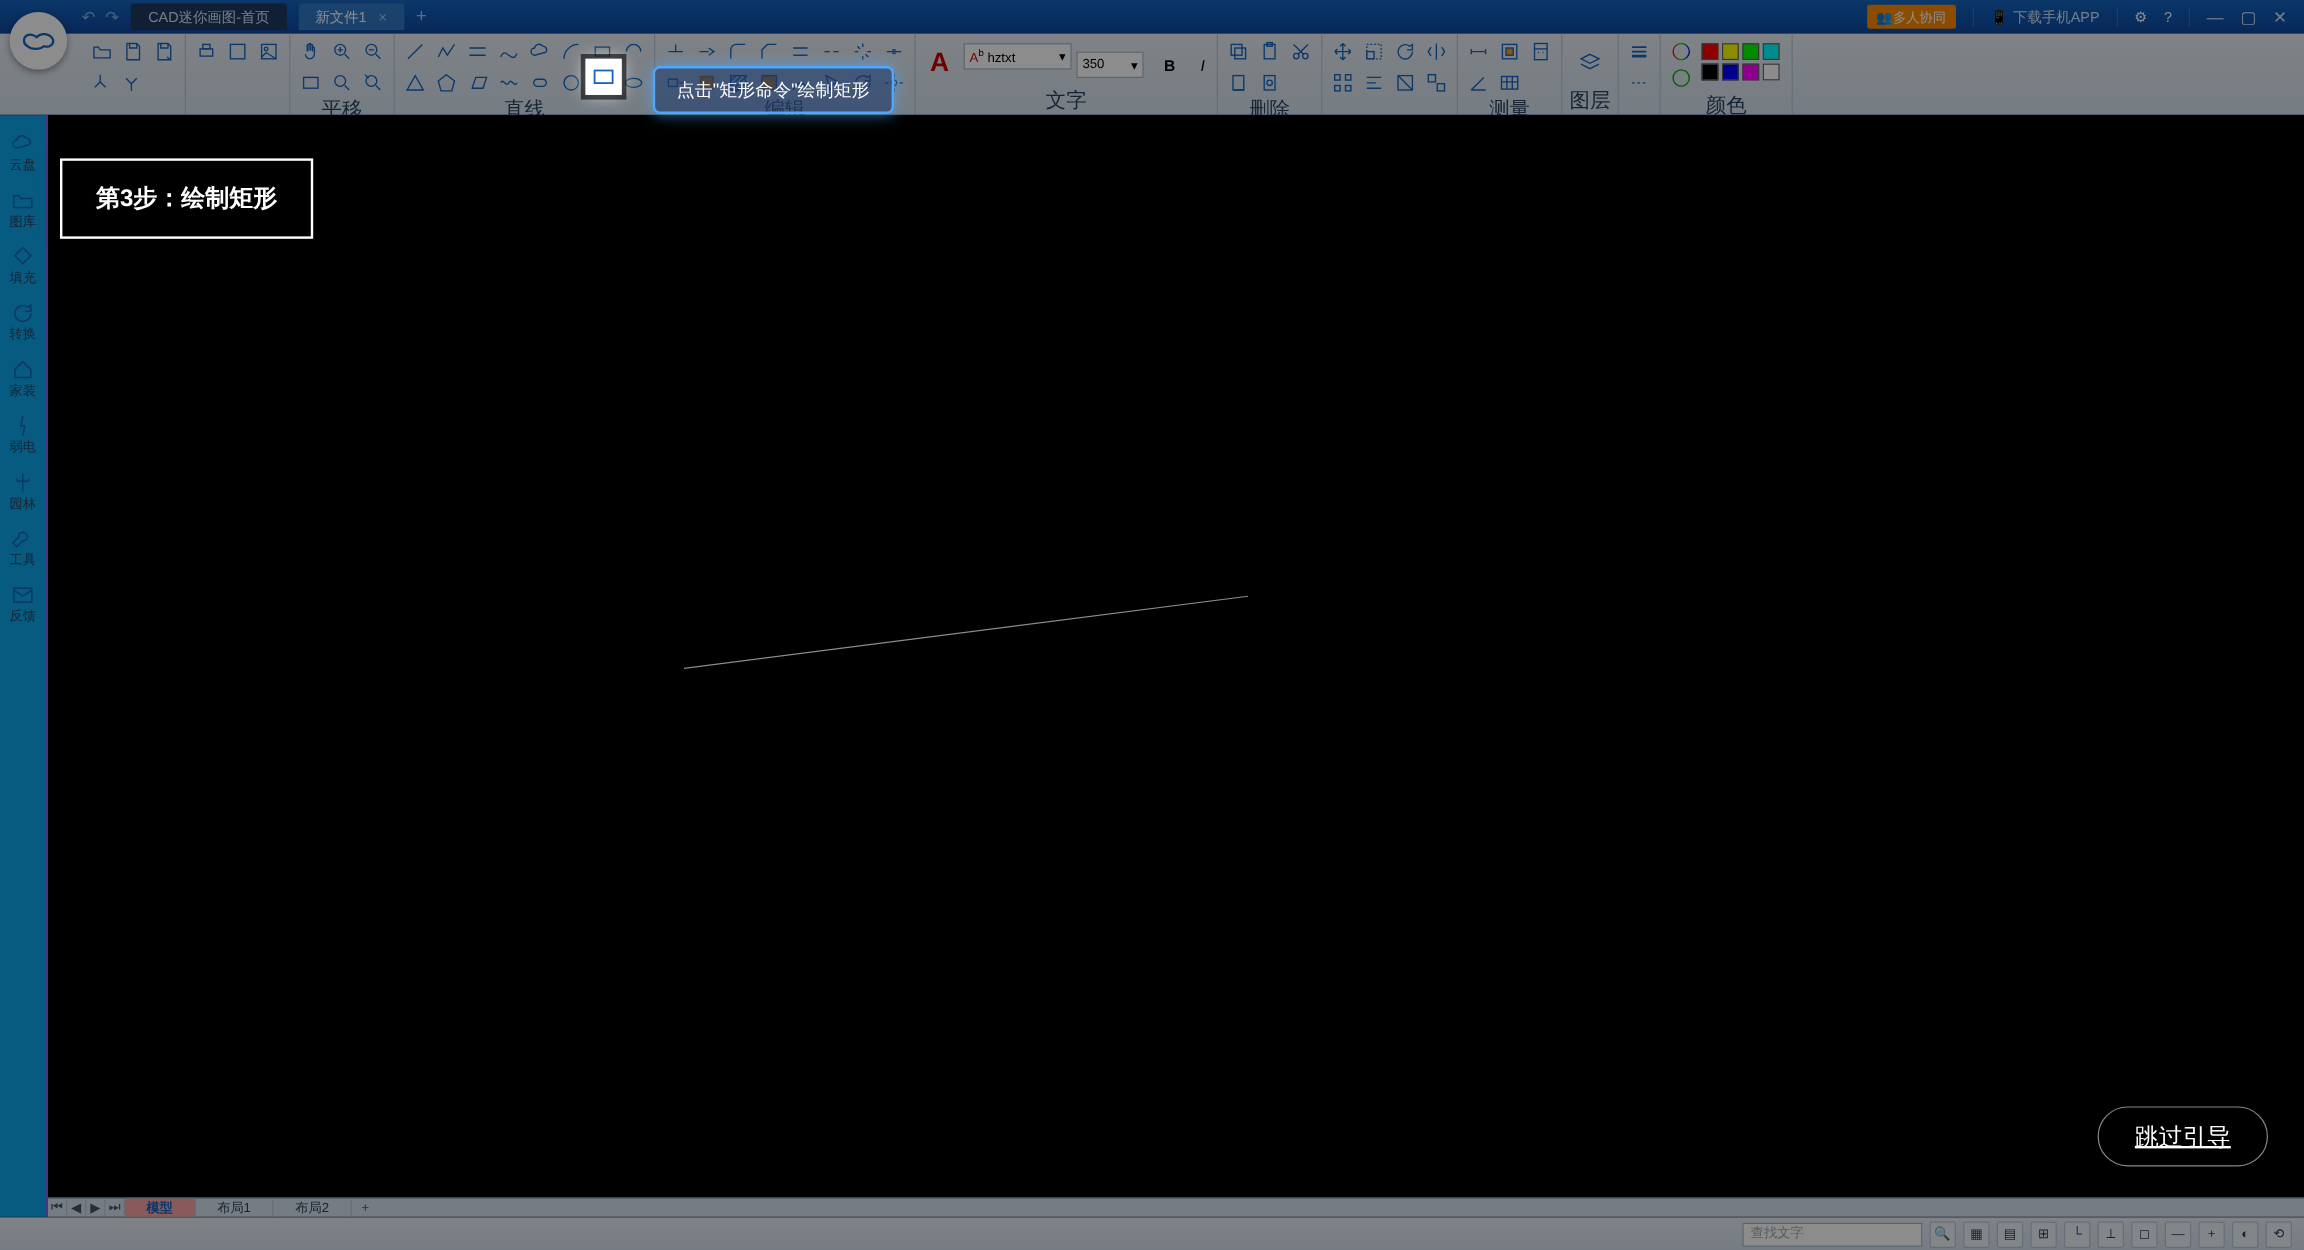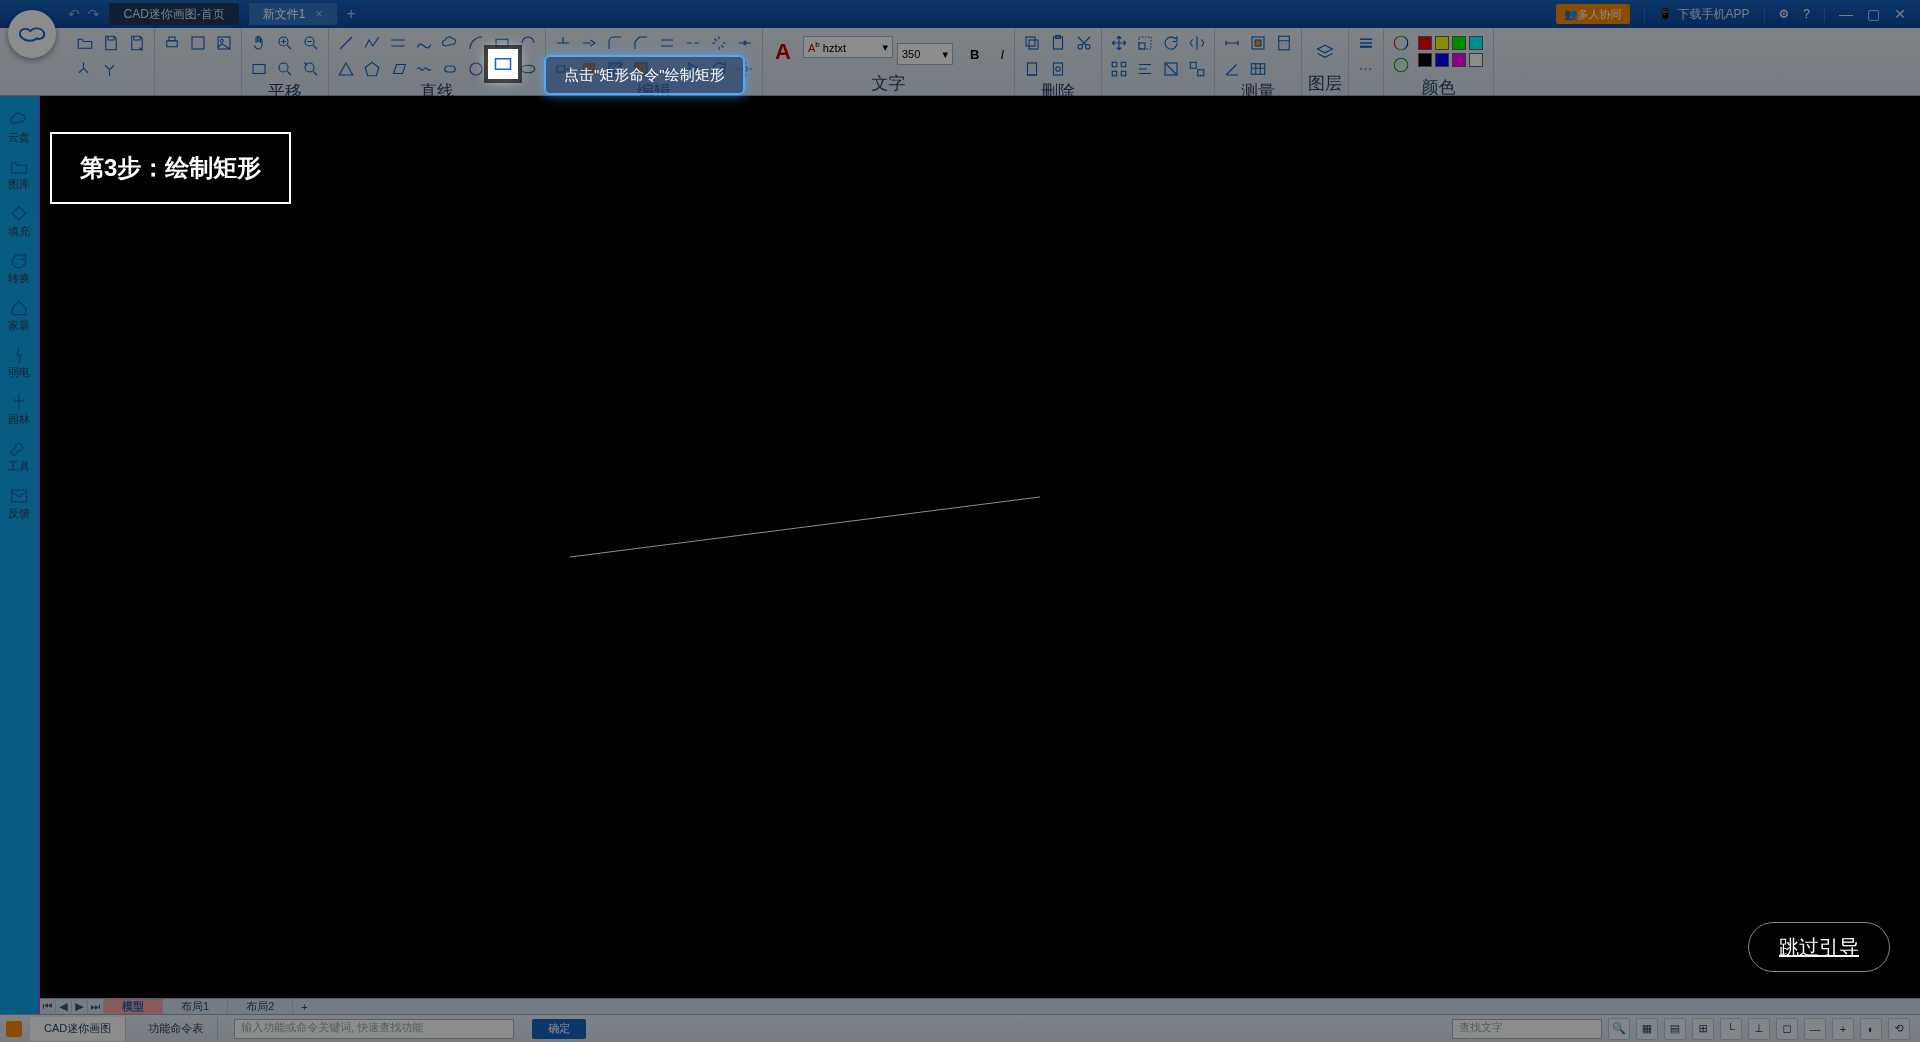--- a/index.html
+++ b/index.html
@@ -68,21 +68,21 @@
 .confirm-btn { margin-left:10px; height:20px; padding:0 16px; background:#1565c0; color:#fff; border-radius:2px; display:flex; align-items:center;}
 .status-right { margin-left:auto; display:flex; align-items:center; gap:6px; padding-right:10px;}
 .search-box { width:150px; height:20px; border:1px solid #9fb6cc; background:#fff; color:#9aa; padding:0 6px;}
 .status-btn { width:22px; height:22px; display:flex; align-items:center; justify-content:center; border:1px solid #b8c9da; background:#eef4fa; border-radius:2px;}
 
 
 .dim-overlay { position:absolute; inset:0; background:rgba(0,0,0,0.45); z-index:10; pointer-events:none;}
 .highlight-rect { position:absolute; top:49px; left:488px; width:30px; height:30px; border:3px solid #fff; box-shadow:0 0 0 4px rgba(0,0,0,0.6), 0 0 14px rgba(255,255,255,0.8); background:#fff; z-index:20; display:flex; align-items:center; justify-content:center;}
 .highlight-rect svg { width:18px; height:14px; fill:none; stroke:#1565c0; stroke-width:2;}
 .tooltip-callout { position:absolute; top:55px; left:544px; height:40px; padding:0 18px; border:2px solid #4fa8ff; border-radius:6px; background:rgba(30,60,110,0.6); color:#fff; font-size:15px; display:flex; align-items:center; z-index:20; box-shadow:0 0 12px rgba(79,168,255,0.7);}
-.step-box { position:absolute; top:132px; left:50px; padding:18px 28px; background:#000; border:2px solid #fff; color:#fff; font-size:24px; font-weight:bold; z-index:20; box-shadow:0 0 12px rgba(0,0,0,0.8);}
+.step-box { position:absolute; top:132px; left:50px; padding:18px 28px; background:#000; border:2px solid #fff; color:#fff; font-size:20px; font-weight:bold; z-index:20; box-shadow:0 0 12px rgba(0,0,0,0.8);}
 .skip-btn { position:absolute; bottom:70px; right:30px; height:50px; padding:0 30px; border:1px solid #888; border-radius:26px; background:rgba(0,0,0,0.4); color:#fff; font-size:20px; text-decoration:underline; display:flex; align-items:center; z-index:20; cursor:pointer;}
 </style>
 </head>
 <body>
 
 <div class="logo-badge">
   <svg viewBox="0 0 40 24">
       <path d="M4 12 C4 5 12 3 18 8 C22 3 32 3 36 10 C38 16 32 20 26 18 C22 22 12 22 8 18 C4 16 4 12 4 12 Z" fill="none" stroke="#1565c0" stroke-width="2.5"></path>
     </svg>
 </div>
@@ -714,33 +714,20 @@
     <span>▶</span>
     <span>⏭</span>
   </div>
   <div class="bt-tab active"><span>模型</span></div>
   <div class="bt-tab"><span>布局1</span></div>
   <div class="bt-tab"><span>布局2</span></div>
   <div class="bt-plus">+</div>
 </div>
 
 <div class="statusbar">
-  <div class="status-left">
-    <div class="status-app-icon"></div>
-    <div class="status-tab active">
-        <span>CAD迷你画图</span>
-      </div>
-    <div class="status-tab">
-        <span>功能命令表</span>
-      </div>
-    <div class="cmd-input">输入功能或命令关键词, 快速查找功能</div>
-    <div class="confirm-btn">
-        <span>确定</span>
-      </div>
-  </div>
   <div class="status-right">
     <div class="search-box">查找文字</div>
     <div class="status-btn">🔍</div>
     <div class="status-btn">▦</div>
     <div class="status-btn">▤</div>
     <div class="status-btn">⊞</div>
     <div class="status-btn">└</div>
     <div class="status-btn">⟂</div>
     <div class="status-btn">◻</div>
     <div class="status-btn">—</div>

